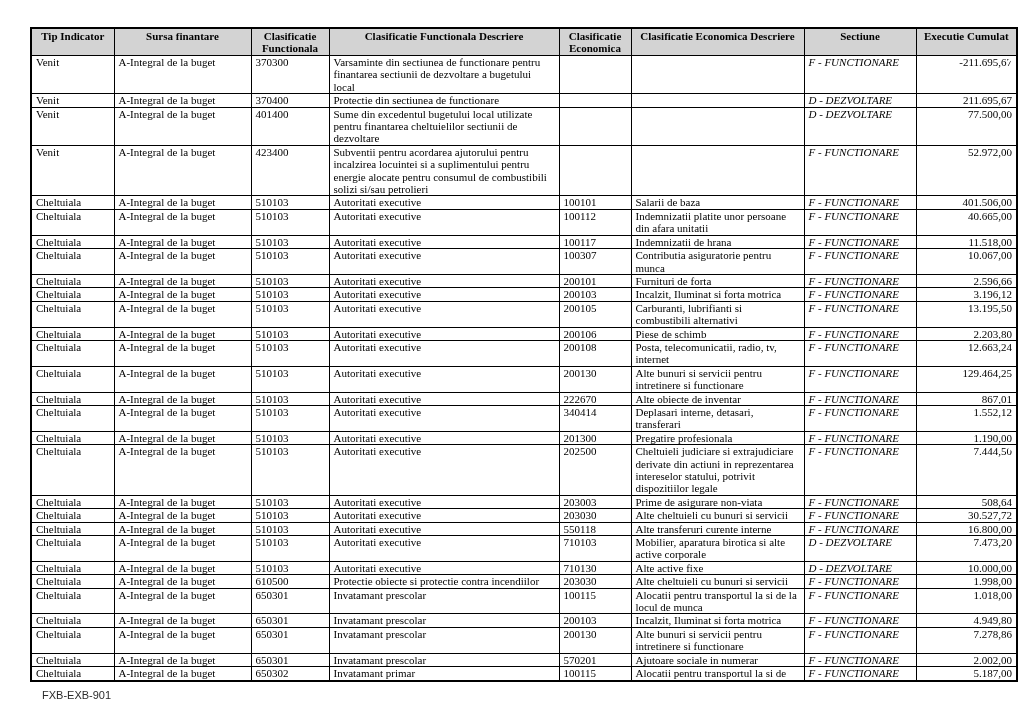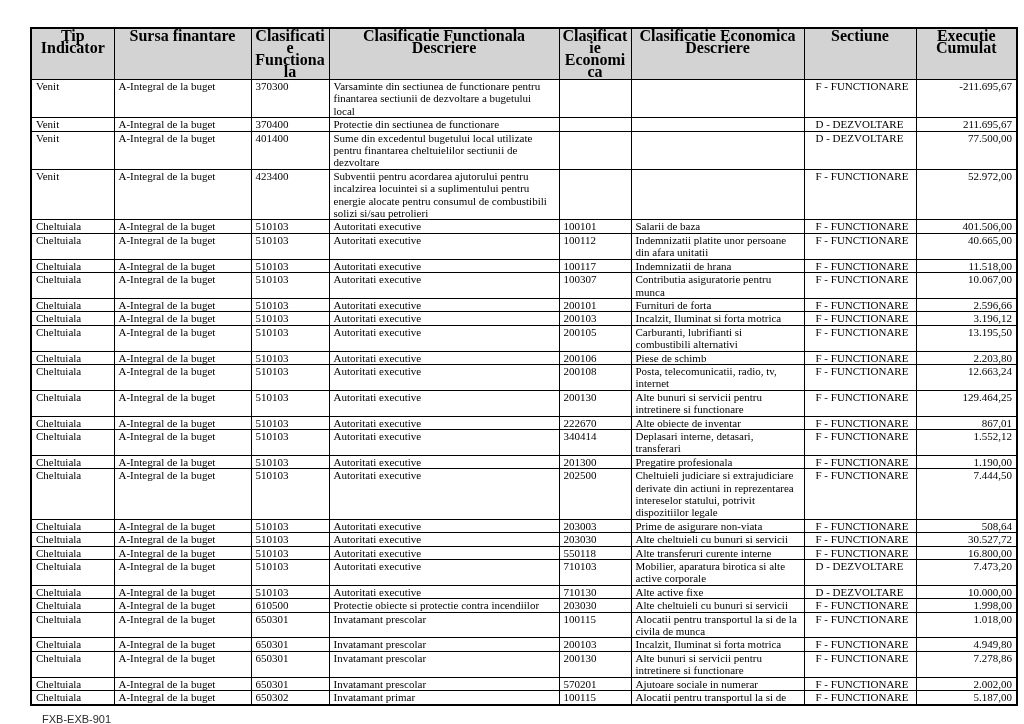--- a/index.html
+++ b/index.html
@@ -29,29 +29,31 @@
     border: 1px solid #000000;
     vertical-align: top;
     padding: 0 4px;
     overflow: hidden;
     word-wrap: break-word;
   }
   th {
     background: #d3d3d3;
     font-weight: bold;
     text-align: center;
-    font-size: 16px;
+    font-size: 11px;
     line-height: 12px;
     padding: 1px 2px;
   }
   td.num {
     text-align: right;
+    border-radius: 17px;
   }
   td.sec {
-    padding-left: 11px;
+    padding-left: 4px;
+    font-style: italic;
   }
   .footer-code {
     font-family: "Liberation Sans", sans-serif;
     font-size: 11px;
     color: #2b2b2b;
     margin: 7px 0 0 12px;
   }
 </style>
 </head>
 <body>
@@ -321,21 +323,21 @@
     <td>Alte cheltuieli cu bunuri si servicii</td>
     <td class="sec">F - FUNCTIONARE</td>
     <td class="num">1.998,00</td>
   </tr>
         <tr>
     <td>Cheltuiala</td>
     <td>A-Integral de la buget</td>
     <td>650301</td>
     <td>Invatamant prescolar</td>
     <td>100115</td>
-    <td>Alocatii pentru transportul la si de la civila de munca</td>
+    <td>Alocatii pentru transportul la si de la locul de munca</td>
     <td class="sec">F - FUNCTIONARE</td>
     <td class="num">1.018,00</td>
   </tr>
         <tr>
     <td>Cheltuiala</td>
     <td>A-Integral de la buget</td>
     <td>650301</td>
     <td>Invatamant prescolar</td>
     <td>200103</td>
     <td>Incalzit, Iluminat si forta motrica</td>

